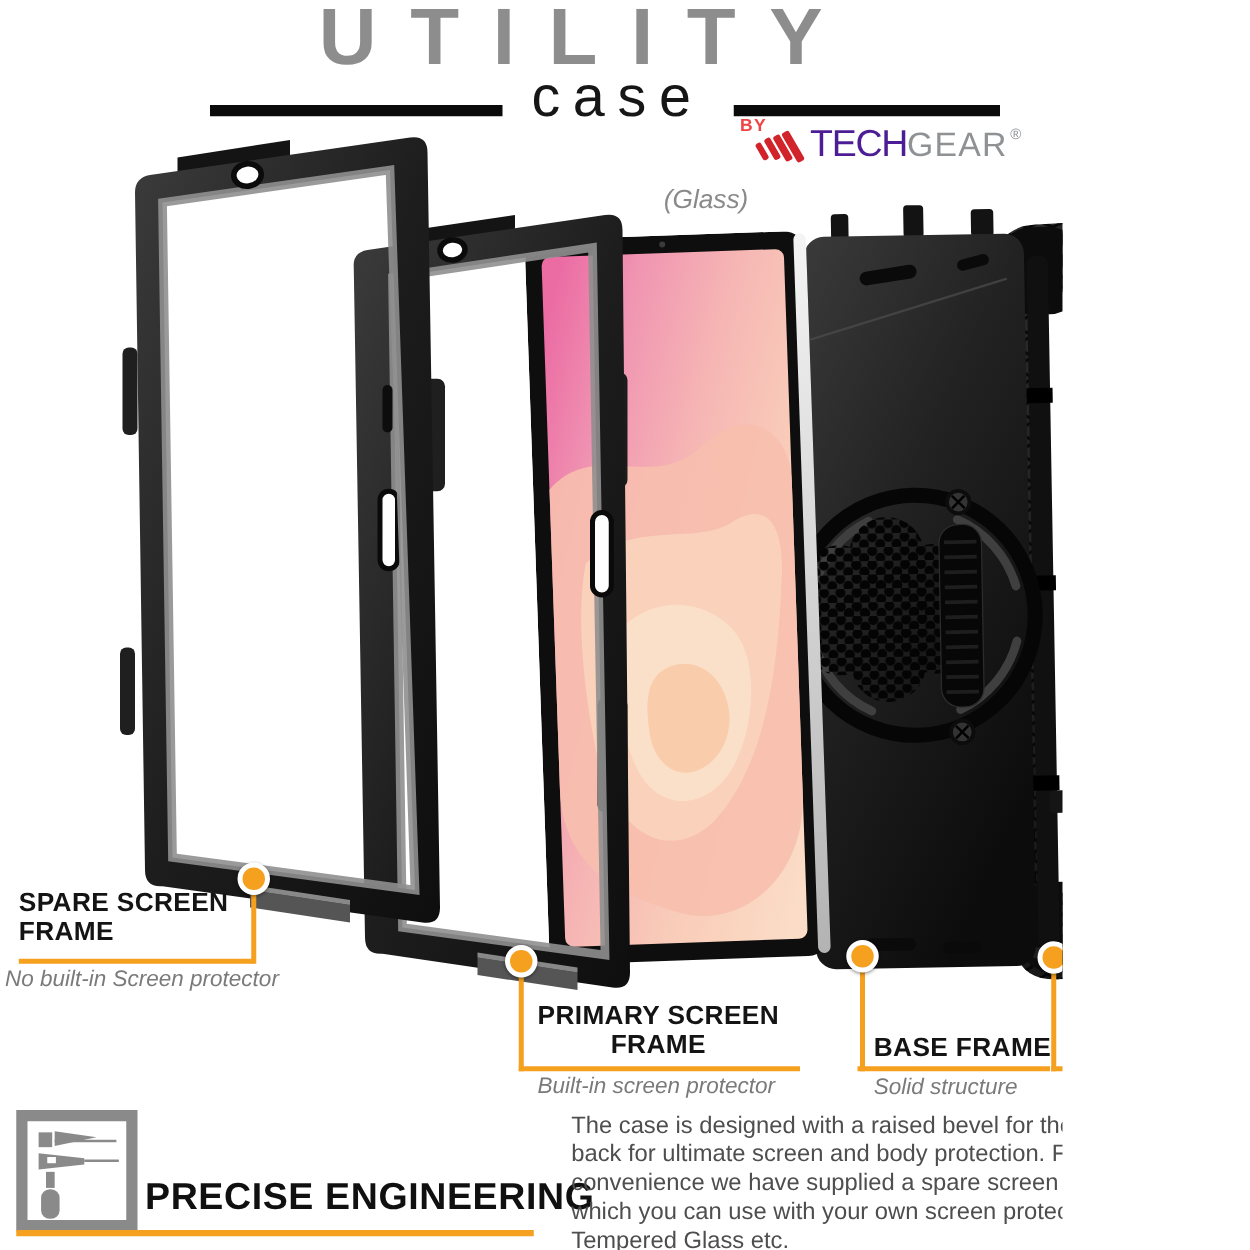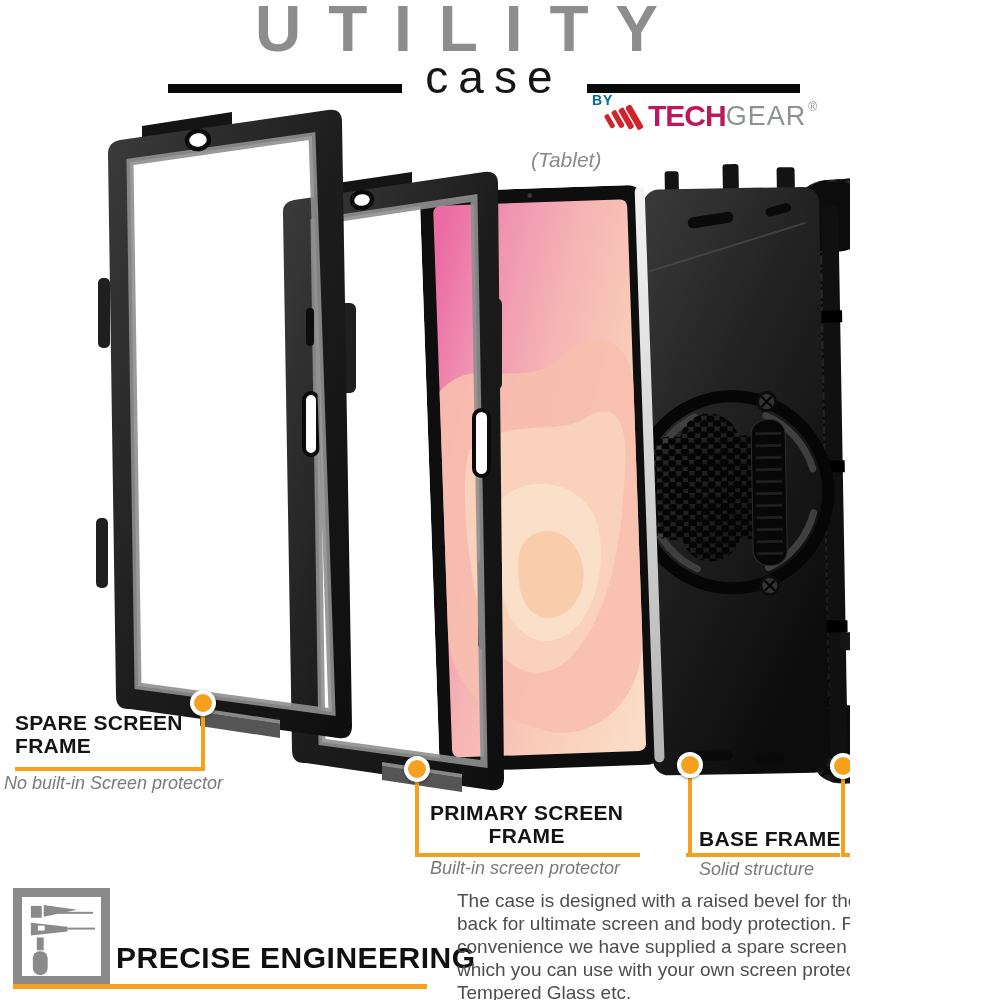--- a/index.html
+++ b/index.html
@@ -8,23 +8,23 @@
   .abs{position:absolute;}
 
   
   .title{left:140px;top:-8px;width:660px;text-align:center;
          font-size:64px;font-weight:bold;color:#8d8d8d;letter-spacing:.42em;}
   .bar{height:9px;background:#0a0a0a;top:84px;}
   .bar-left{left:168px;width:234px;}
   .bar-right{left:587px;width:213px;}
   .case-word{left:398px;top:50px;width:192px;text-align:center;
              font-size:46px;font-weight:400;color:#161616;letter-spacing:.22em;}
-  .by-word{left:592px;top:92px;font-size:14px;font-weight:bold;color:#0369a1;letter-spacing:1px;}
+  .by-word{left:592px;top:92px;font-size:14px;font-weight:bold;color:#ef4444;letter-spacing:1px;}
   .logo-row{left:604px;top:100px;display:flex;align-items:flex-start;}
-  .logo-tech{font-size:30px;font-weight:bold;color:#be185d;letter-spacing:-1px;line-height:32px;}
+  .logo-tech{font-size:30px;font-weight:normal;color:#4c1d95;letter-spacing:-1px;line-height:32px;}
   .logo-gear{font-size:27px;font-weight:normal;color:#8f9294;letter-spacing:1px;line-height:33px;}
   .logo-reg{font-size:12px;color:#8f9294;line-height:14px;margin-left:2px;}
   .tablet-note{left:531px;top:148px;font-size:21px;font-style:italic;color:#8a8a8a;}
 
   
   .dot{width:18px;height:18px;border-radius:50%;background:#f5a01f;border:4px solid #ffffff;
        box-shadow:0 1px 3px rgba(0,0,0,.45);z-index:60;}
   .cline{background:#f5a01f;z-index:55;}
   .part-label{font-size:21px;font-weight:bold;color:#141414;line-height:23px;
               letter-spacing:.3px;white-space:pre-line;z-index:58;}
@@ -59,21 +59,21 @@
           <rect x="19" y="7" width="6" height="23" rx="2" transform="rotate(-30 22 18)"></rect>
           <rect x="27" y="4" width="6.5" height="27" rx="2" transform="rotate(-30 30 17)"></rect>
         </g>
       </svg>
     </span>
     <span class="logo-tech">TECH</span>
     <span class="logo-gear">GEAR</span>
     <span class="logo-reg">®</span>
   </div>
 
-  <div class="abs tablet-note">(Tablet)</div>
+  <div class="abs tablet-note">(Glass)</div>
 
   <div class="render" style="left:800px;top:164px;width:195px;height:635px;z-index:10;transform:rotate(-1.5deg);">
     <svg width="195" height="635" viewBox="0 0 195 635">
       <defs>
         <pattern id="hexpat" width="20" height="17" patternUnits="userSpaceOnUse">
           <path d="M10,1.5 L18,6 L18,12.5 L10,16.5 L2,12.5 L2,6 Z" fill="none" stroke="#020202" stroke-width="2.4"></path>
         </pattern>
         <linearGradient id="skinG" x1="0" y1="0" x2="1" y2="1">
           <stop offset="0" stop-color="#2e2e2e"></stop>
             <stop offset=".5" stop-color="#1a1a1a"></stop>

